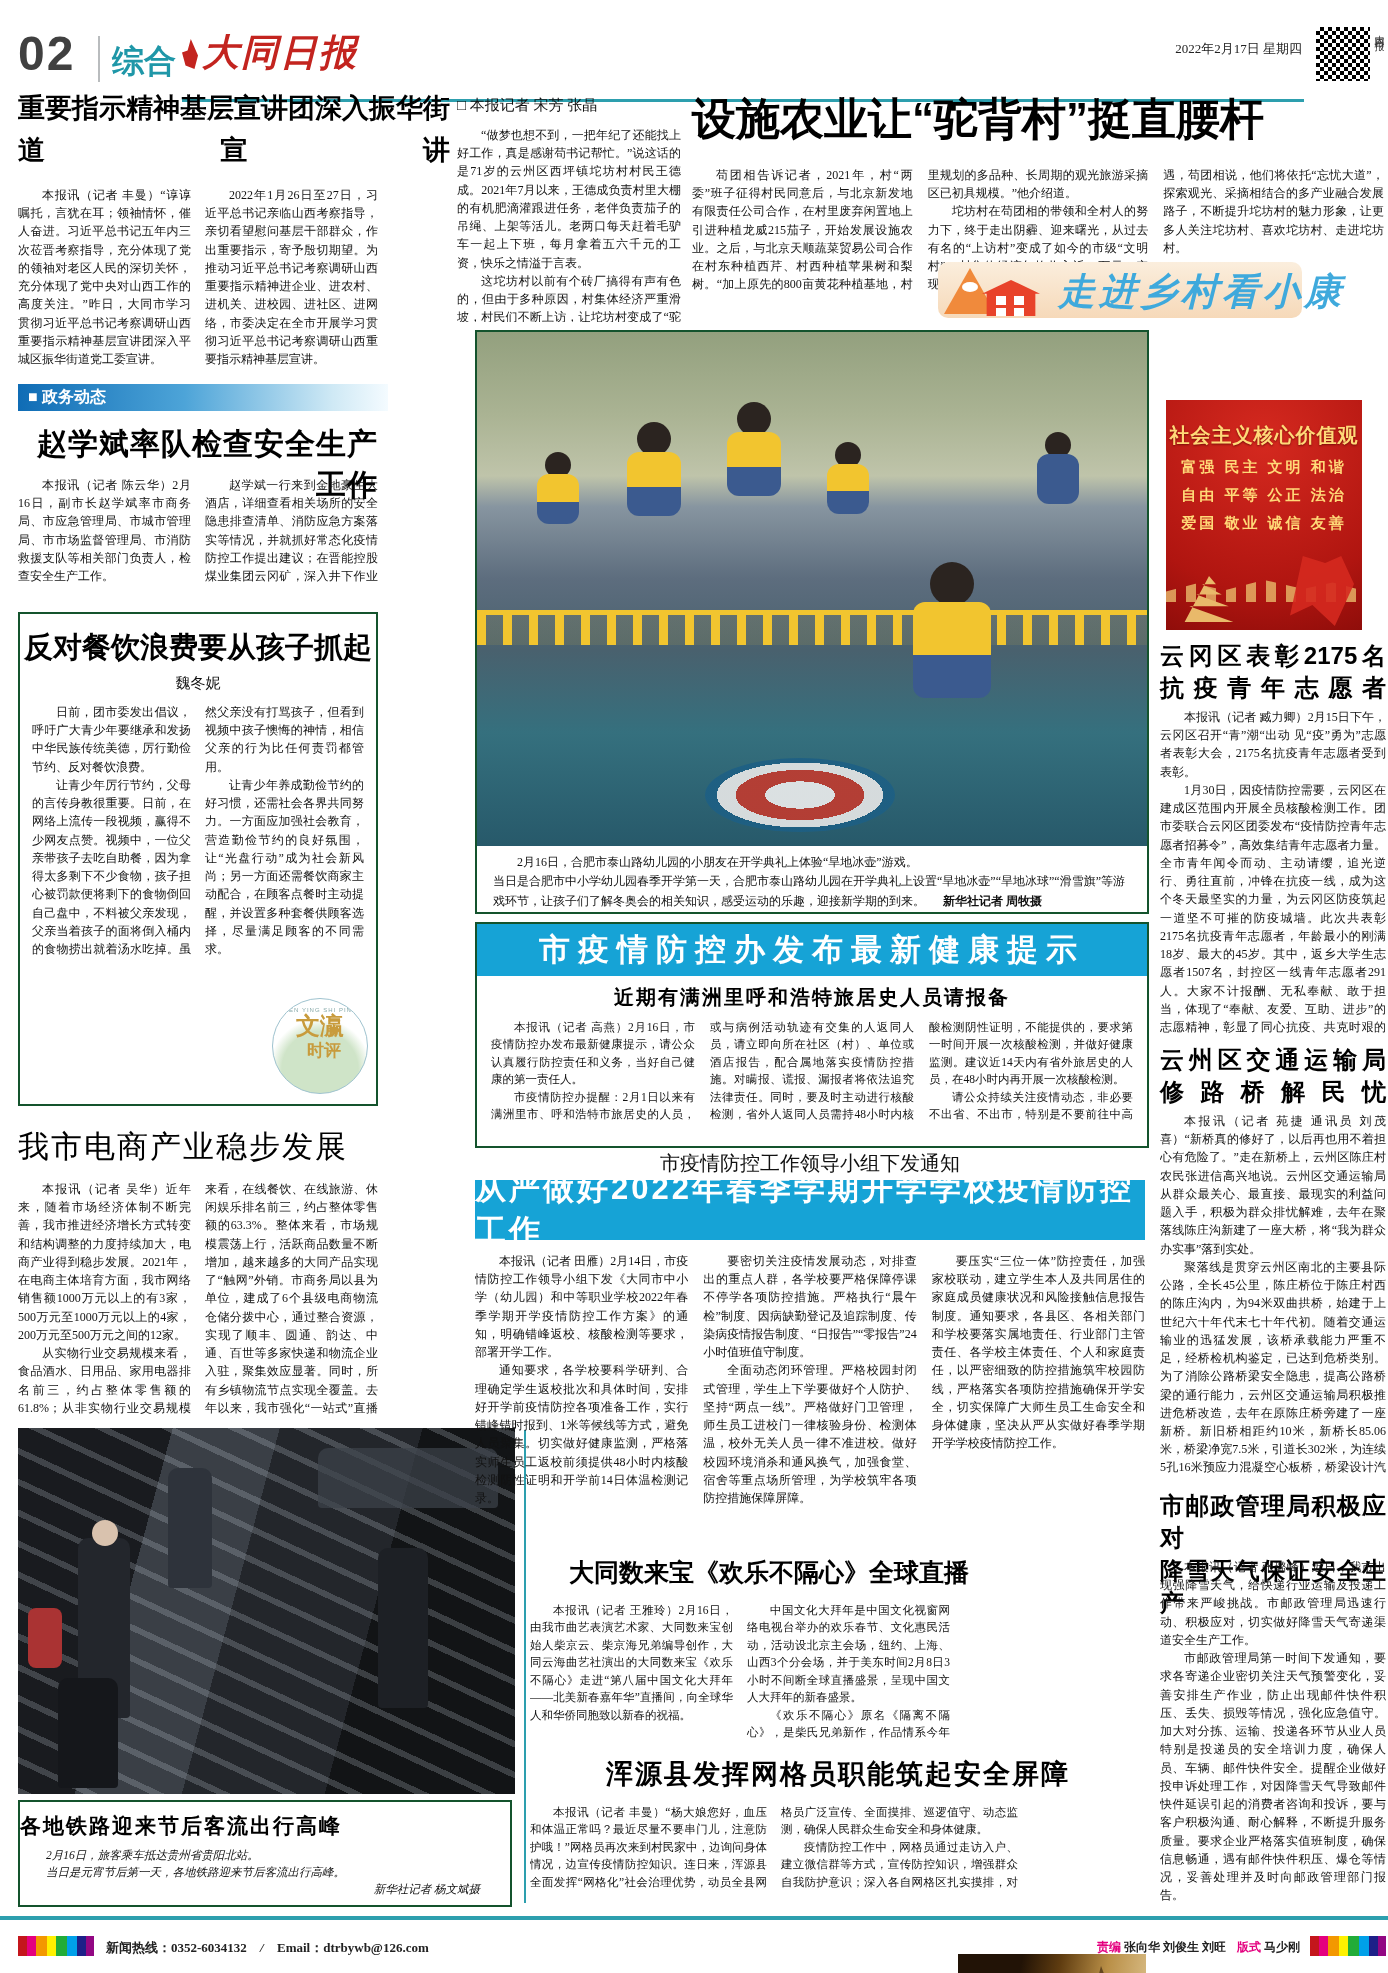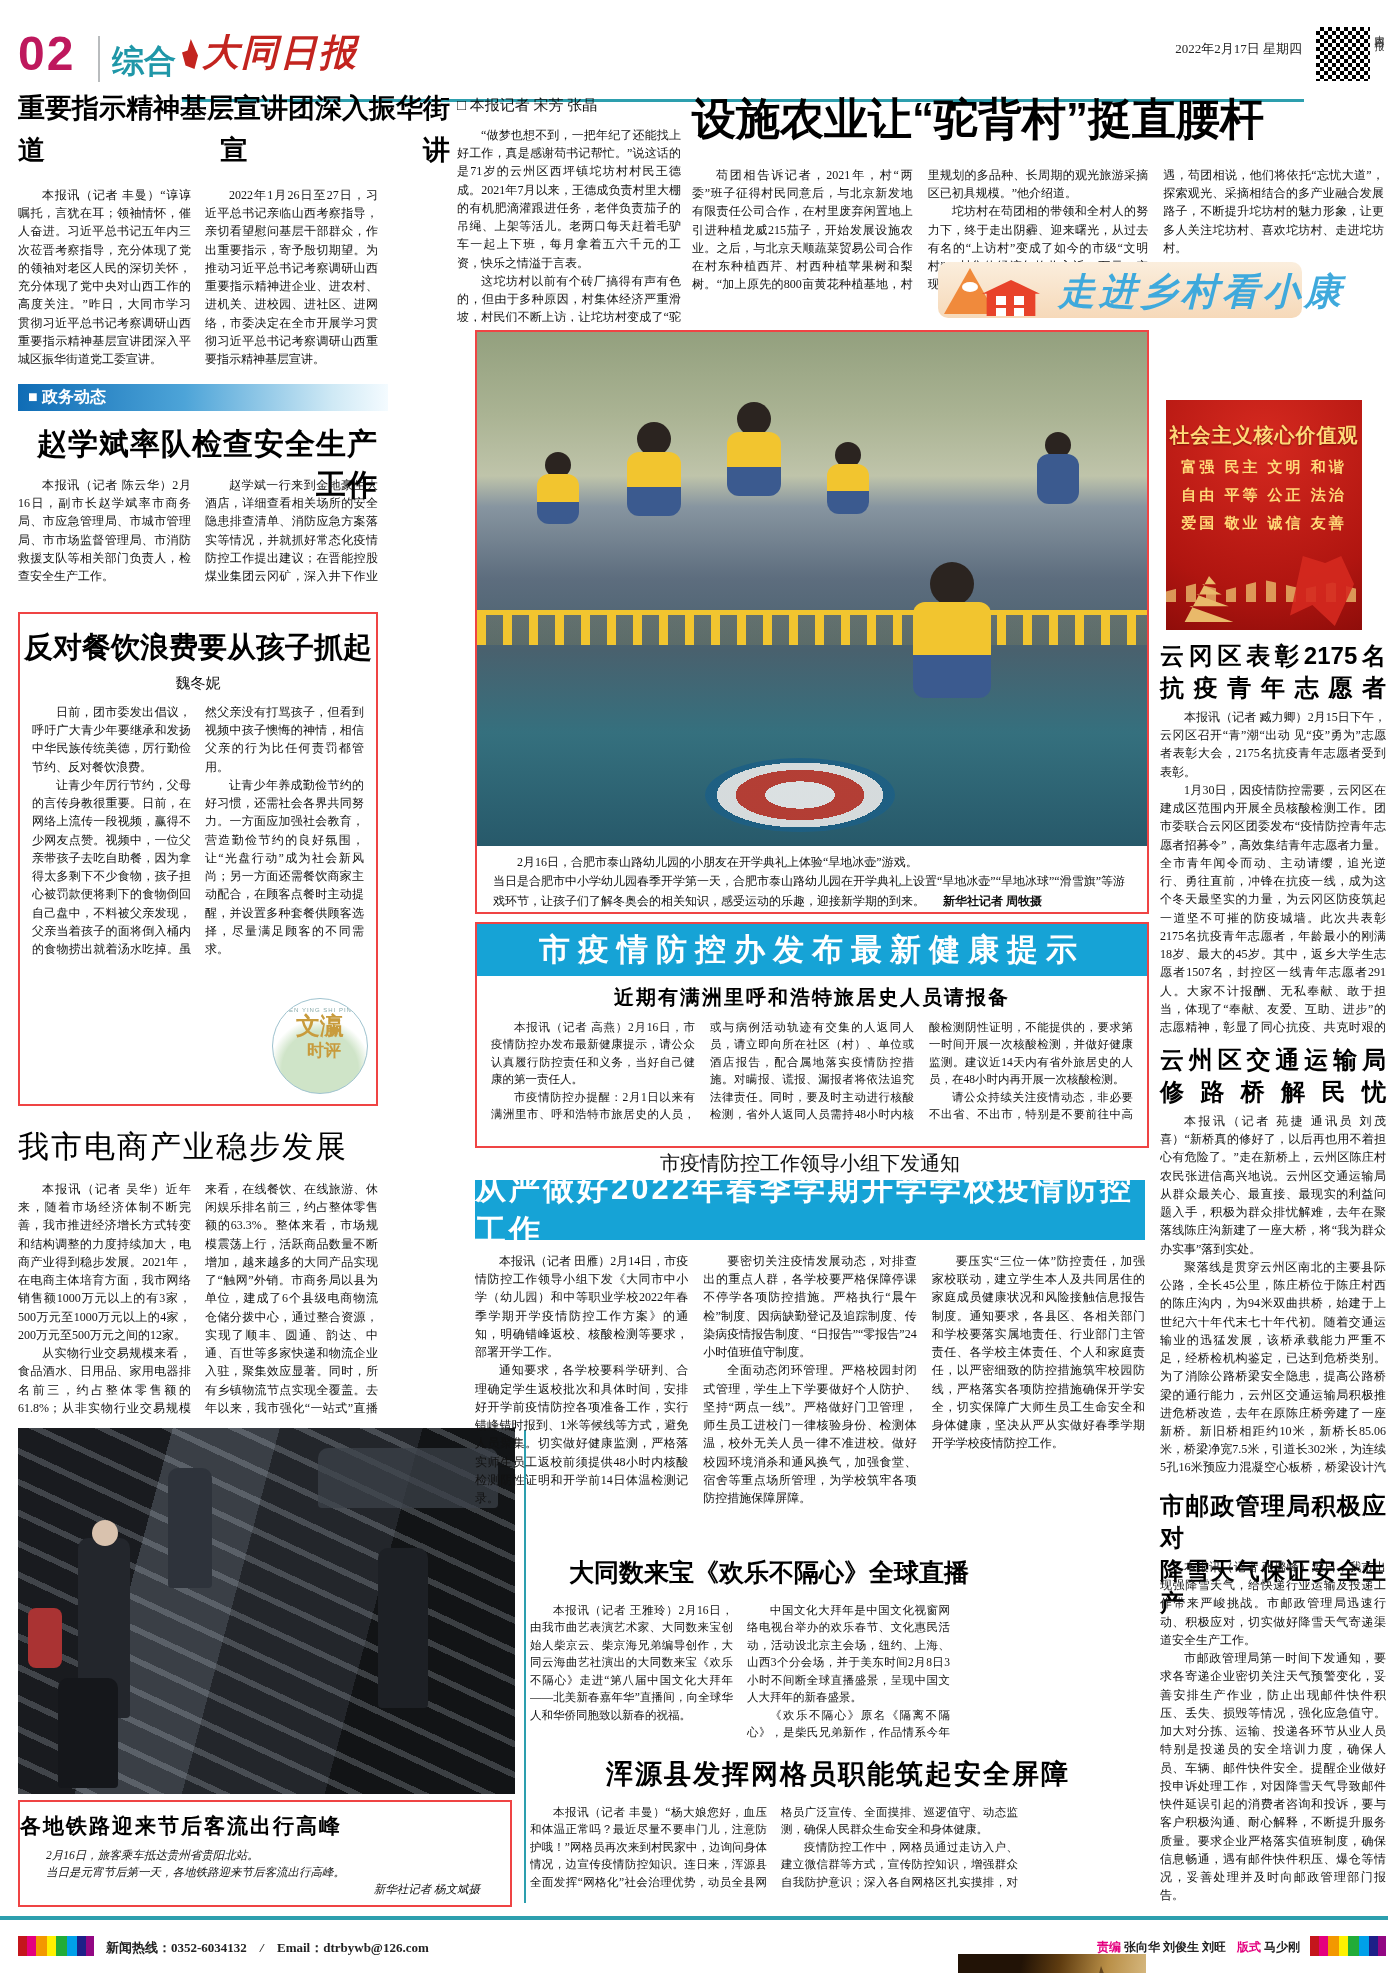--- a/index.html
+++ b/index.html
@@ -6,34 +6,34 @@
   .page{position:relative;width:1388px;height:1973px;margin:0 auto;background:#ffffff;overflow:hidden;
         font-family:"Liberation Serif",serif;color:#111;}
   .abs{position:absolute;}
   .hl{font-family:"Liberation Sans",sans-serif;font-weight:bold;color:#000;}
   .body-text{font:12px/1.52 "Liberation Serif",serif;text-align:justify;overflow:hidden;color:#121212;}
   .body-text p{margin:0;text-indent:2em;}
   .cols2{column-count:2;column-gap:14px;}
   .cols3{column-count:3;column-gap:15px;}
   .teal{background:#2d9fae;}
   
-  .pagenum{font-family:"Liberation Sans",sans-serif;font-size:48px;font-weight:bold;color:#be185d;letter-spacing:2px;}
+  .pagenum{font-family:"Liberation Sans",sans-serif;font-size:48px;font-weight:bold;color:#404040;letter-spacing:2px;}
   .section{font-family:"Liberation Sans",sans-serif;font-size:32px;font-weight:bold;color:#1f97a8;}
   .masthead{font-family:"Liberation Serif",serif;font-size:37px;font-weight:bold;font-style:italic;color:#c3241f;letter-spacing:2px;}
   .flame{display:inline-block;width:16px;height:30px;background:#c3241f;clip-path:polygon(55% 0,100% 55%,78% 100%,22% 88%,0 45%,35% 38%);margin-right:4px;vertical-align:-4px;}
   .date{font:13px "Liberation Serif",serif;color:#222;}
   .qr{width:54px;height:54px;background:
       repeating-conic-gradient(#000 0 25%,#fff 0 50%);background-size:8px 8px;outline:2px solid #fff;box-shadow:0 0 0 1px #999;}
   .qr-label{writing-mode:vertical-rl;font:10px "Liberation Sans",sans-serif;color:#333;letter-spacing:2px;}
   
   .zw-bar{background:linear-gradient(90deg,#0f6cb5 0%,#4da4d8 45%,#cfe9f5 85%,#f4fbff 100%);
           color:#fff;font-family:"Liberation Sans",sans-serif;font-weight:bold;font-size:16px;
           display:flex;align-items:center;padding-left:10px;}
   
-  .tbox{border:2px solid #ef4444;}
+  .tbox{border:2px solid #14532d;}
   .blue-bar{background:#16a3d6;color:#fff;display:flex;align-items:center;justify-content:center;
             font-family:"Liberation Sans",sans-serif;font-weight:bold;}
   
   .oplogo{position:absolute;right:8px;bottom:10px;width:94px;height:94px;border-radius:50%;
           border:1px solid #9fc3cf;background:radial-gradient(circle at 50% 75%,#cfe4c8 0 45%,#ffffff 60%);
           text-align:center;overflow:hidden;}
   .oplogo .en{font:6px "Liberation Sans",sans-serif;color:#8aa;letter-spacing:1px;margin-top:8px;}
   .oplogo .cn1{font:bold 24px "Liberation Serif",serif;color:#c89b3c;line-height:1.1;}
   .oplogo .cn2{font:bold 17px "Liberation Serif",serif;color:#c89b3c;padding-left:8px;}
   

